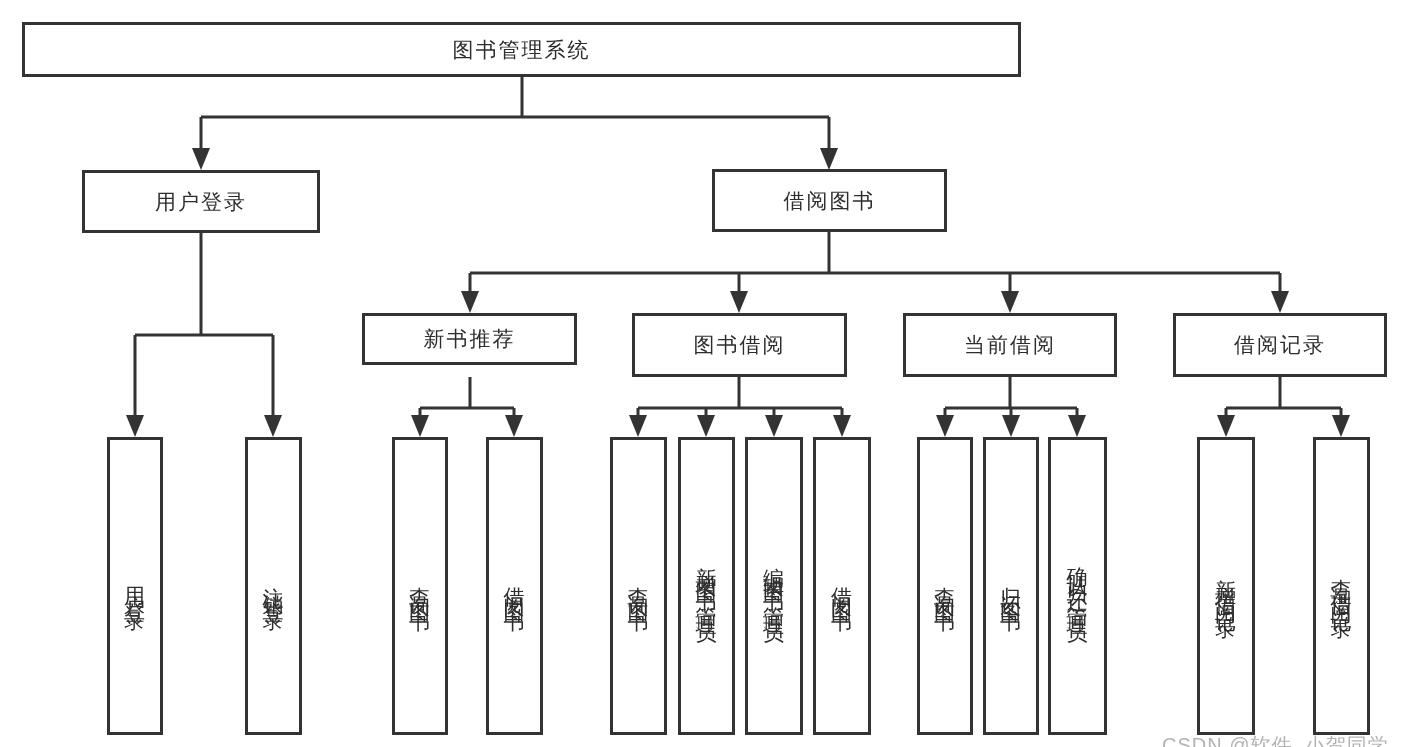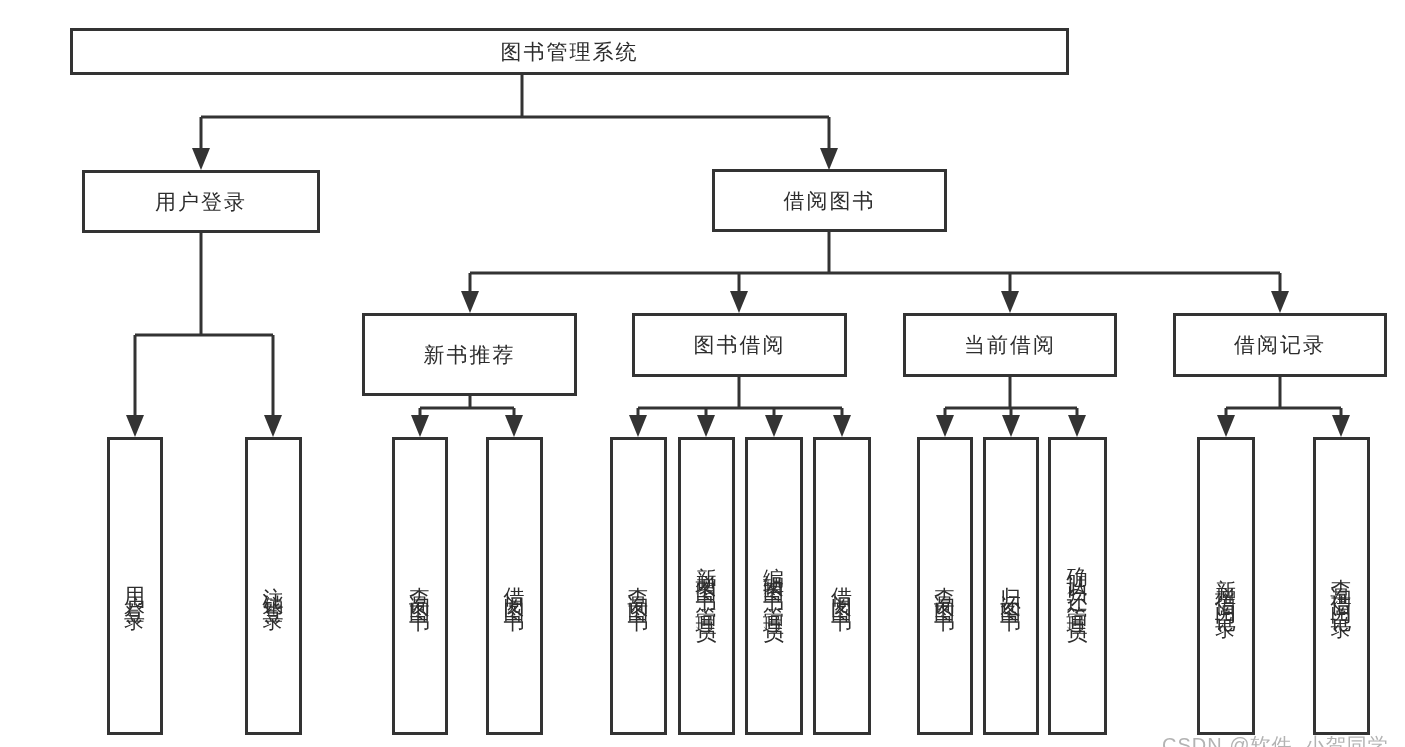--- a/index.html
+++ b/index.html
@@ -94,26 +94,26 @@
       <line x1="1011" y1="408" x2="1011" y2="421" stroke="#333333" stroke-width="3"></line>
       <polygon points="1011,437 1002,415 1020,415" fill="#333333"></polygon>
       <line x1="1077" y1="408" x2="1077" y2="421" stroke="#333333" stroke-width="3"></line>
       <polygon points="1077,437 1068,415 1086,415" fill="#333333"></polygon>
       <line x1="1226" y1="408" x2="1226" y2="421" stroke="#333333" stroke-width="3"></line>
       <polygon points="1226,437 1217,415 1235,415" fill="#333333"></polygon>
       <line x1="1341" y1="408" x2="1341" y2="421" stroke="#333333" stroke-width="3"></line>
       <polygon points="1341,437 1332,415 1350,415" fill="#333333"></polygon>
     </svg>
 
-  <div class="box" style="left:22px;top:28px;width:999px;height:47px;margin-left:48px;">图书管理系统</div>
+  <div class="box" style="left:22px;top:22px;width:999px;height:55px;">图书管理系统</div>
 
   <div class="box" style="left:82px;top:170px;width:238px;height:63px;">用户登录</div>
   <div class="box" style="left:712px;top:169px;width:235px;height:63px;">借阅图书</div>
 
-  <div class="box" style="left:362px;top:313px;width:215px;height:83px;">新书推荐</div>
+  <div class="box" style="left:362px;top:313px;width:215px;height:52px;">新书推荐</div>
   <div class="box" style="left:632px;top:313px;width:215px;height:64px;">图书借阅</div>
   <div class="box" style="left:903px;top:313px;width:214px;height:64px;">当前借阅</div>
   <div class="box" style="left:1173px;top:313px;width:214px;height:64px;">借阅记录</div>
 
   <div class="box leaf" style="left:107px;top:437px;width:56px;height:298px;">
     <span class="vtext">用户登录</span>
   </div>
   <div class="box leaf" style="left:245px;top:437px;width:57px;height:298px;">
     <span class="vtext">注销登录</span>
   </div>

